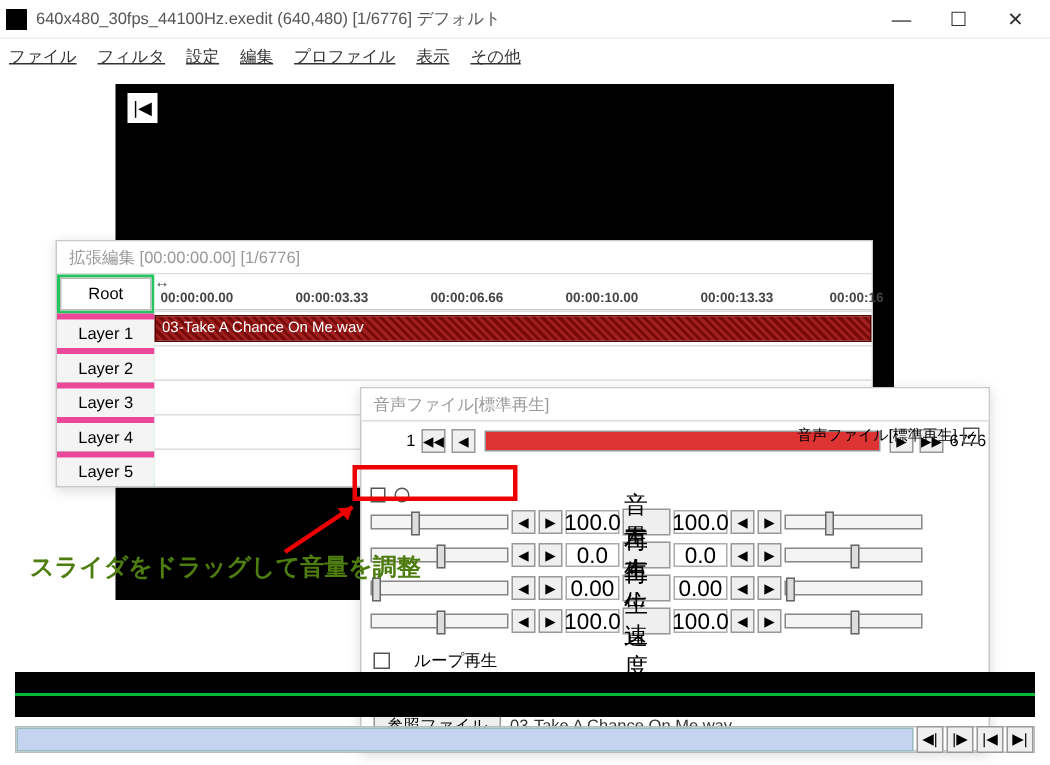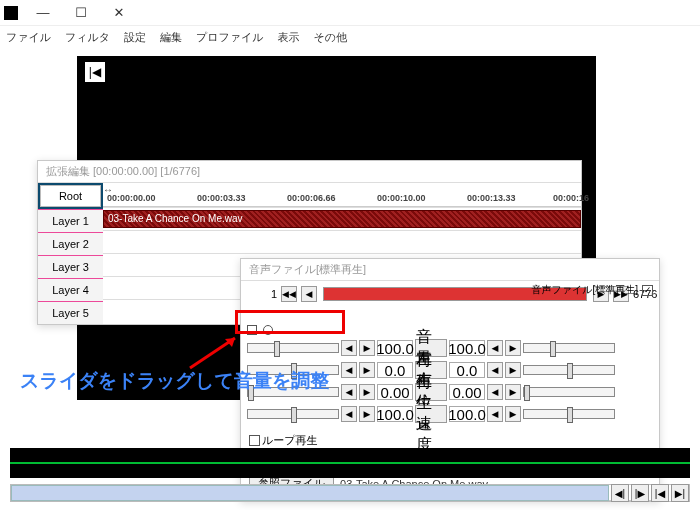--- a/index.html
+++ b/index.html
@@ -2,33 +2,33 @@
 <html><head>
 <meta charset="utf-8">
 <style>
   * { box-sizing: border-box; margin: 0; padding: 0; font-family: "MS UI Gothic", "Meiryo", sans-serif; }
   body { background: #fff; width: 700px; height: 510px; overflow: hidden; position: relative; font-size: 11px; }
   .titlebar { height: 26px; background: #fff; display: flex; align-items: center; padding: 0 4px; border-bottom: 1px solid #eee; }
   .titlebar .icon { width: 14px; height: 14px; background: #000; margin-right: 6px; }
   .titlebar .title { flex: 1; color: #555; font-size: 11px; }
   .titlebar .winbtn { width: 38px; height: 26px; display: flex; align-items: center; justify-content: center; font-size: 13px; color: #333; }
   .menubar { height: 22px; display: flex; align-items: center; padding: 0 6px; gap: 14px; color: #333; font-size: 11px; }
-  .menubar span { cursor: default; }
+  .menubar span { cursor: default; text-decoration: underline; }
   .preview-wrap { position: absolute; left: 77px; top: 56px; width: 519px; height: 344px; background: #000; }
   .gostart { position: absolute; left: 85px; top: 62px; width: 20px; height: 20px; background: #fff; display: flex; align-items: center; justify-content: center; font-size: 12px; }
 
   
   .panel { position: absolute; background: #fff; border: 1px solid #c8c8c8; box-shadow: 0 2px 8px rgba(0,0,0,0.15); }
   .panel-title { height: 22px; background: #fff; border-bottom: 1px solid #ddd; display: flex; align-items: center; padding: 0 8px; color: #999; font-size: 11px; text-align: center; }
   .timeline { left: 37px; top: 160px; width: 545px; }
   .tl-body { display: flex; }
-  .tl-left { width: 65px; background: #0c4a6e; }
+  .tl-left { width: 65px; background: #22c55e; }
   .tl-right { flex: 1; position: relative; }
   .root-btn { height: 22px; margin: 2px; background: #fff; border: 1px solid #bbb; display: flex; align-items: center; justify-content: center; font-size: 11px; }
-  .layer-lbl { height: 23px; border-top: 1px solid #ec4899; display: flex; align-items: center; justify-content: center; font-size: 11px; background:#f4f4f4; }
+  .layer-lbl { height: 23px; border-top: 4px solid #ec4899; display: flex; align-items: center; justify-content: center; font-size: 11px; background:#f4f4f4; }
   .tl-ruler { height: 24px; border-bottom: 1px solid #ccc; position: relative; font-size: 9px; color: #444; background:#fff; }
   .tl-ruler .tick { position: absolute; top: 10px; font-weight: bold; }
   .tl-row { height: 23px; border-top: 1px solid #ddd; position: relative; background:#fff;}
   .clip-audio { position: absolute; left: 0; top: 2px; height: 18px; width: 478px; background: repeating-linear-gradient(45deg,#7a0a0a,#7a0a0a 2px,#a02020 2px,#a02020 4px); border: 1px solid #5a0000; color: #fff; font-size: 10px; padding-left: 4px; line-height: 16px; overflow: hidden; }
   .tl-ruler .arrows { position:absolute; left:0; top:0; font-size:10px; }
 
   
   .audio { left: 240px; top: 258px; width: 420px; }
   .audio .sect { padding: 2px 6px; }
   .frame-row { display:flex; align-items:center; height:22px; gap:4px; }
@@ -36,43 +36,44 @@
   .mini { width:16px; height:16px; border:1px solid #999; background:#efefef; display:inline-flex; align-items:center; justify-content:center; font-size:9px;}
   .seek { flex:1; height:14px; background: linear-gradient(to right,#d33 0%, #d33 100%); border:1px solid #999; margin:0 2px;}
   .hdr-right { position:absolute; right:6px; top:24px; font-size:10px; display:flex; align-items:center; gap:4px;}
   .checkbox { width:11px; height:11px; border:1px solid #555; display:inline-flex; align-items:center; justify-content:center; font-size:9px;}
   .prop-row { display:flex; align-items:center; height:22px; gap:2px; }
   .slider { width:92px; height:10px; border:1px solid #888; position:relative; background:#f4f4f4;}
   .slider .thumb { position:absolute; top:-3px; width:6px; height:16px; background:#ddd; border:1px solid #666;}
   .valbox { width:36px; height:16px; border:1px solid #aaa; font-size:15px; display:flex; align-items:center; justify-content:center; background:#fff;}
   .lblbtn { width:32px; height:18px; border:1px solid #999; background:#efefef; font-size:16px; display:flex; align-items:center; justify-content:center;}
   .opts { padding:4px 8px; font-size:11px; }
-  .opts .row { display:flex; align-items:center; height:18px; gap:2px;}
+  .opts .row { display:flex; align-items:center; height:18px; gap:16px;}
   .ref-row { display:flex; align-items:center; gap:6px; padding:2px 8px 6px;}
   .ref-btn { border:1px solid #999; background:#efefef; padding:2px 8px; font-size:11px;}
   .ref-name { flex:1; font-size:11px; color:#333;}
   .toggle {width:10px;height:10px;border:1px solid #555; display:inline-block;}
 
   .highlight-box { position:absolute; border:3px solid #e00; }
   .arrow-svg { position:absolute; }
-  .annot { position:absolute; color:#3b82f6; font-weight:bold; font-size:19px; white-space:nowrap; }
+  .annot { position:absolute; color:#4d7c0f; font-weight:bold; font-size:16px; white-space:nowrap; }
 
   .bottom-area { position:absolute; left:10px; right:10px; bottom:8px; }
   .wave-strip { height:30px; background:#000; position:relative; margin-bottom:6px;}
   .wave-strip .mid { position:absolute; top:14px; left:0; right:0; height:2px; background:#0b3;}
   .scroll-row { display:flex; align-items:center; height:18px; border:1px solid #bbb; }
   .scroll-track { flex:1; height:16px; background:#dfe6f7; border:1px solid #9bb; position:relative;}
   .scroll-track .thumb { position:absolute; left:0; top:0; bottom:0; right:0; background:#c4d3ef;}
   .sbtn { width:18px; height:18px; border:1px solid #999; background:#efefef; display:flex; align-items:center; justify-content:center; font-size:10px; margin-left:2px;}
 </style>
 </head>
 <body>
 
 <div class="titlebar">
   <div class="icon"></div>
+  <div class="title">640x480_30fps_44100Hz.exedit (640,480) [1/6776] デフォルト</div>
   <div class="winbtn">—</div>
   <div class="winbtn">☐</div>
   <div class="winbtn">✕</div>
 </div>
 
 <div class="menubar">
   <span>ファイル</span>
   <span>フィルタ</span>
   <span>設定</span>
   <span>編集</span>

